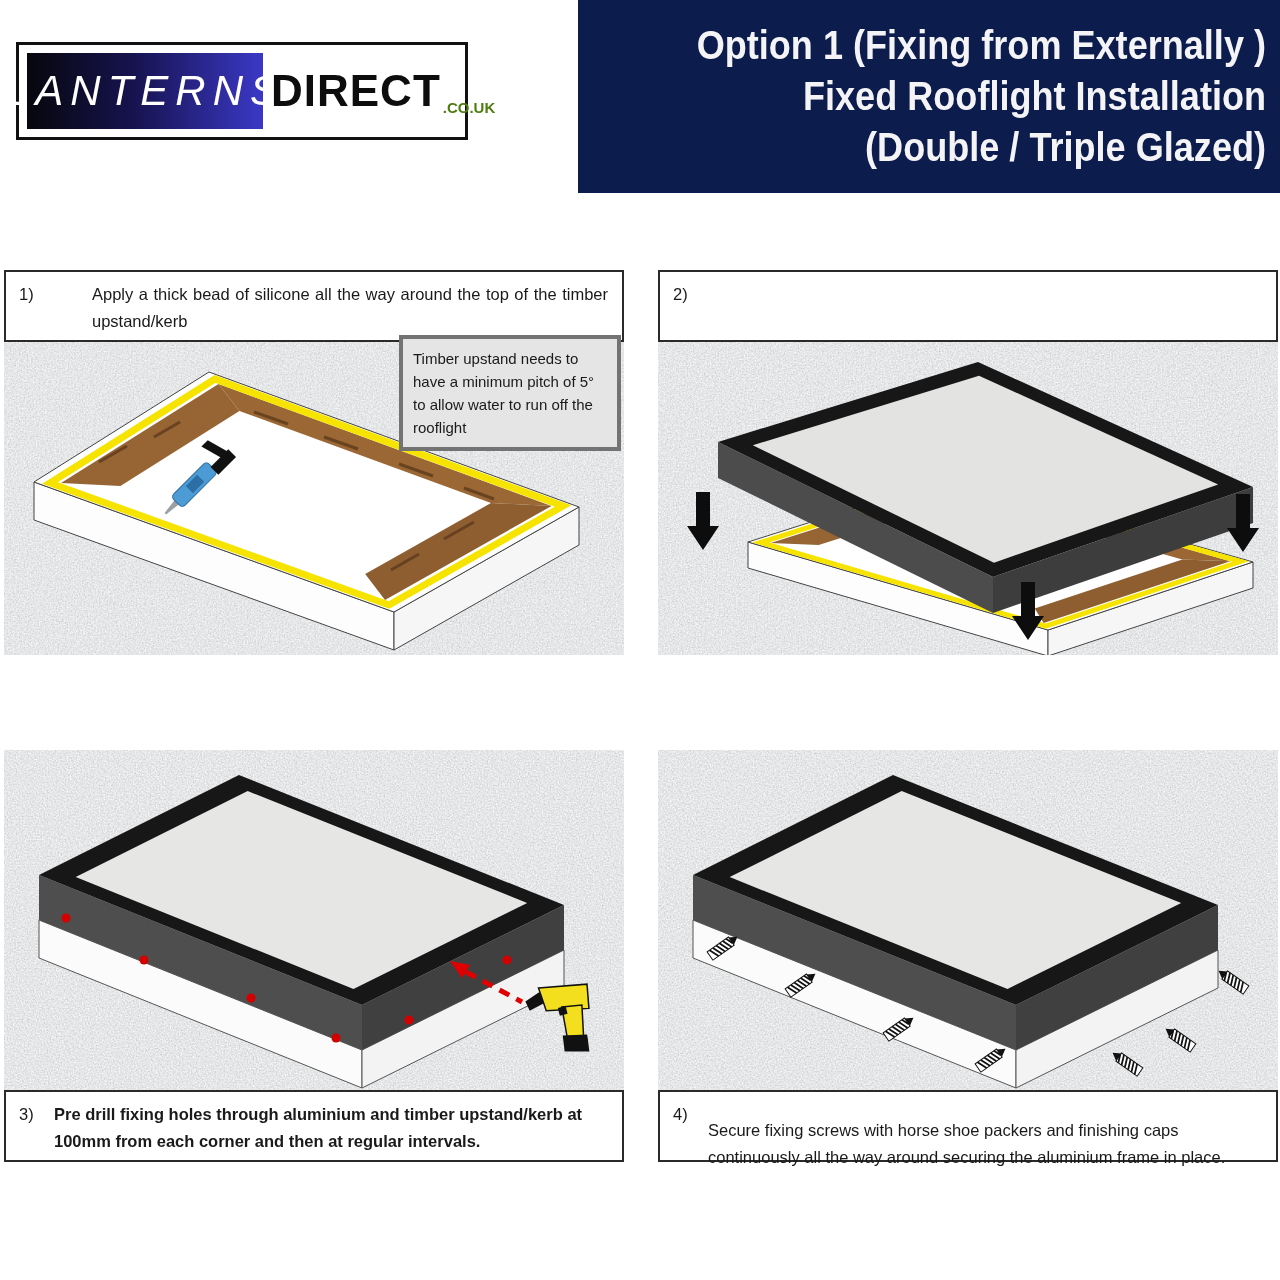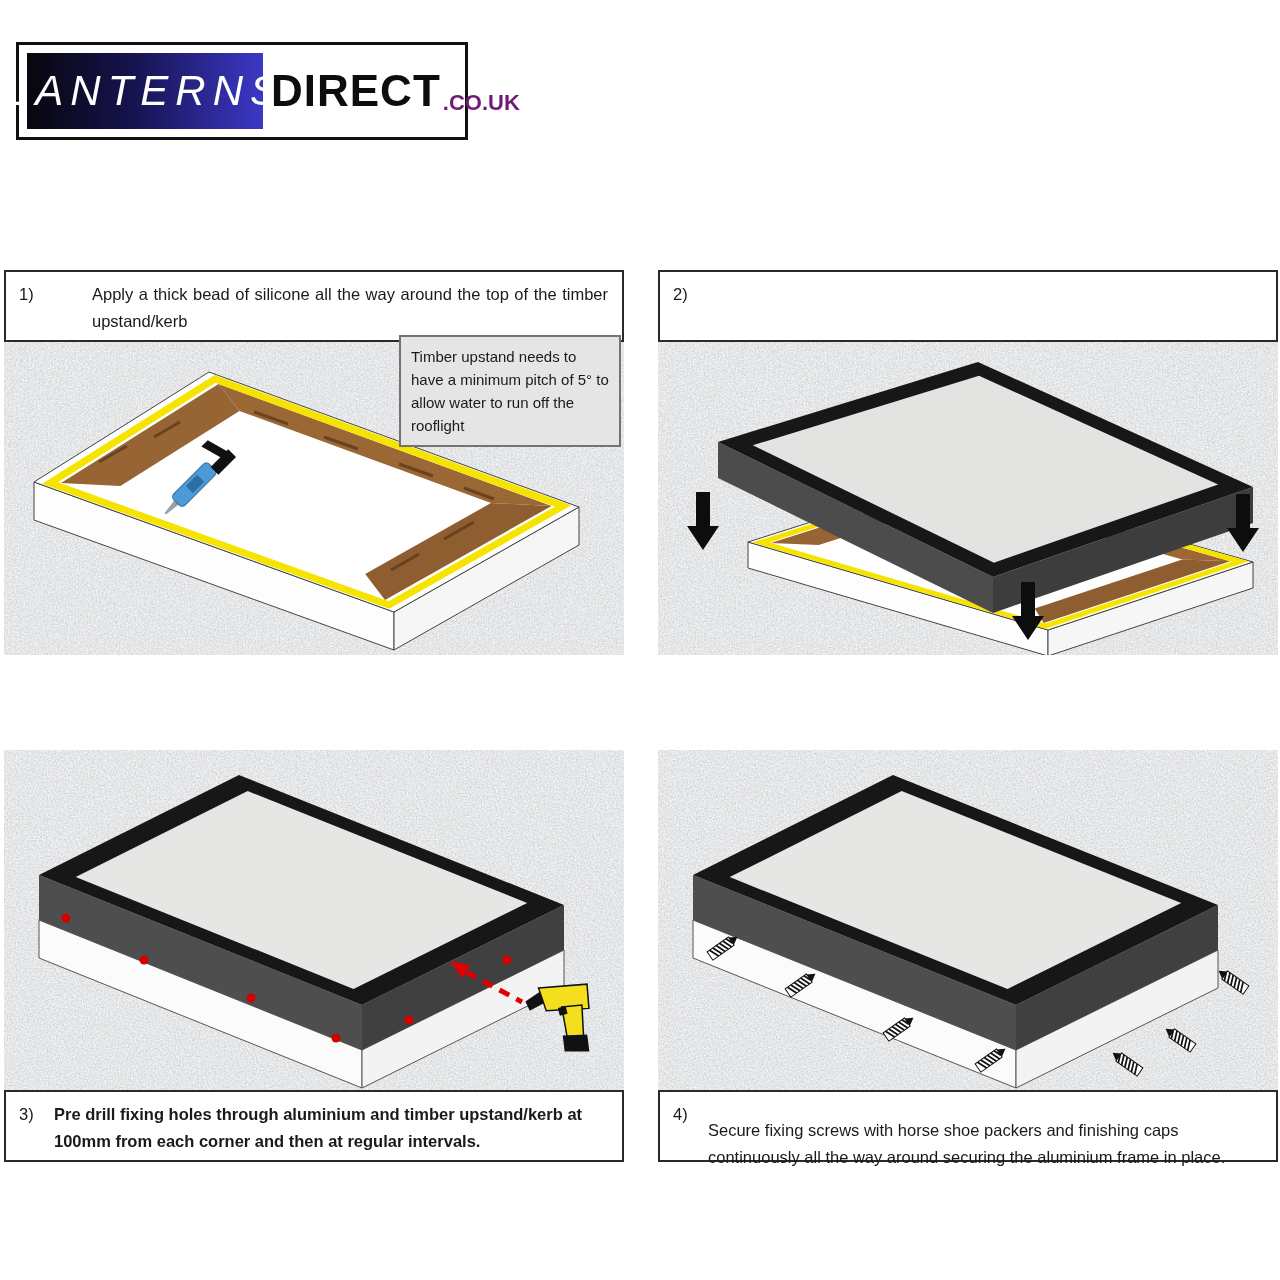--- a/index.html
+++ b/index.html
@@ -7,59 +7,66 @@
         font-family:"Liberation Sans",sans-serif;color:#1a1a1a;}
 
   
   .logo-box{position:absolute;left:16px;top:42px;width:452px;height:98px;background:#fff;
             border:3px solid #111;display:flex;align-items:center;box-sizing:border-box;padding:8px;}
   .logo-grad{height:100%;width:236px;background:linear-gradient(90deg,#07070d 0%,#16134f 45%,#3b38c6 100%);
              display:flex;align-items:center;justify-content:center;flex:none;}
   .logo-primary{color:#fff;font-size:42px;font-weight:400;letter-spacing:7px;font-style:italic;}
   .logo-right{display:flex;align-items:flex-end;padding-left:8px;}
   .logo-secondary{color:#0d0d0d;font-size:44px;font-weight:800;letter-spacing:1px;}
-  .logo-tld{color:#701a75;font-size:22px;font-weight:700;margin-left:2px;}
+  .logo-tld{color:#4d7c0f;font-size:15px;font-weight:700;margin-left:2px;}
 
   
   .header-banner{position:absolute;left:578px;top:0;width:702px;height:193px;background:#0c1c4d;
                  box-sizing:border-box;padding:20px 14px 0 0;}
   .header-lines{transform:scaleX(0.88);transform-origin:100% 50%;text-align:right;
                 color:#f4f4f6;font-weight:700;font-size:41px;line-height:51px;}
 
   
   .panel{position:absolute;width:620px;}
   .panel.p1{left:4px;top:270px;}
   .panel.p2{left:658px;top:270px;}
   .panel.p3{left:4px;top:750px;}
   .panel.p4{left:658px;top:750px;}
 
   .step-box{position:relative;box-sizing:border-box;width:620px;height:72px;background:#fff;
             border:2px solid #2a2a2a;padding:9px 14px 6px 48px;font-size:16.5px;line-height:27px;}
   .step-num{position:absolute;left:13px;top:9px;}
   .step-text.justify{text-align:justify;}
   .diagram{display:block;}
 
-  .note-box{position:absolute;top:65px;right:3px;width:222px;background:#e5e5e5;border:2px solid #737373;
+  .note-box{position:absolute;top:65px;right:3px;width:222px;background:#e5e5e5;border:4px solid #737373;
             box-sizing:border-box;padding:8px 10px;font-size:15px;line-height:23px;z-index:5;}
 </style>
 </head>
 <body>
 
 <div class="page">
 
   <div class="logo-box">
     <div class="logo-grad">
       <span class="logo-primary">LANTERNS</span>
     </div>
     <div class="logo-right">
       <span class="logo-secondary">DIRECT</span>
       <span class="logo-tld">.CO.UK</span>
     </div>
   </div>
 
+  <div class="header-banner">
+    <div class="header-lines">
+      <div>Option 1 (Fixing from Externally )</div>
+      <div>Fixed Rooflight Installation</div>
+      <div>(Double / Triple Glazed)</div>
+    </div>
+  </div>
 
   <div class="panel p1">
     <div class="step-box">
       <span class="step-num">1)</span>
       <span class="step-text justify" style="display:block;margin-left:38px;">Apply a thick bead of silicone all the way around the top of the timber upstand/kerb</span>
     </div>
     <div class="note-box">
       <span>Timber upstand needs to have a minimum pitch of 5° to allow water to run off the rooflight</span>
     </div>
     <svg class="diagram" width="620" height="313" viewBox="0 0 620 313">

